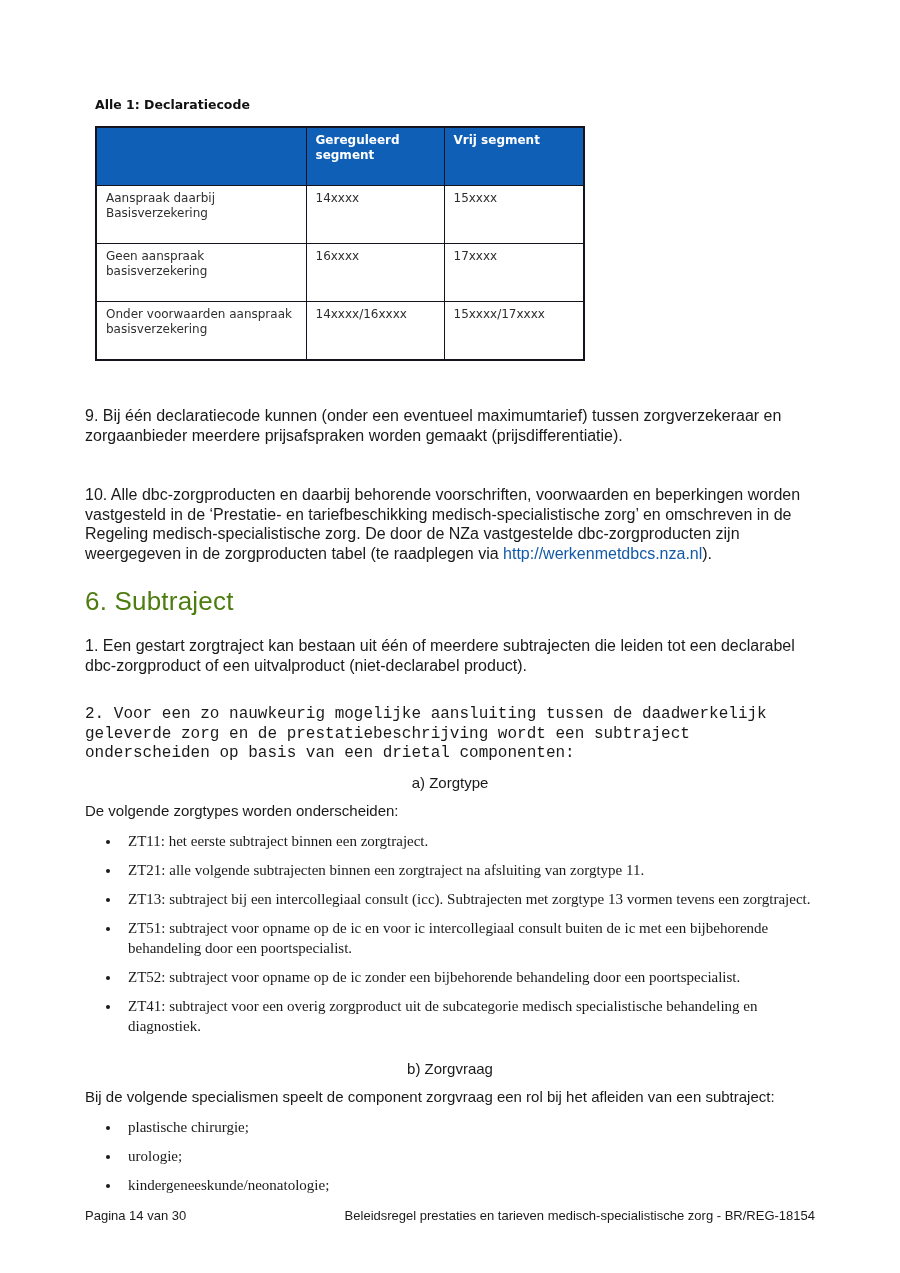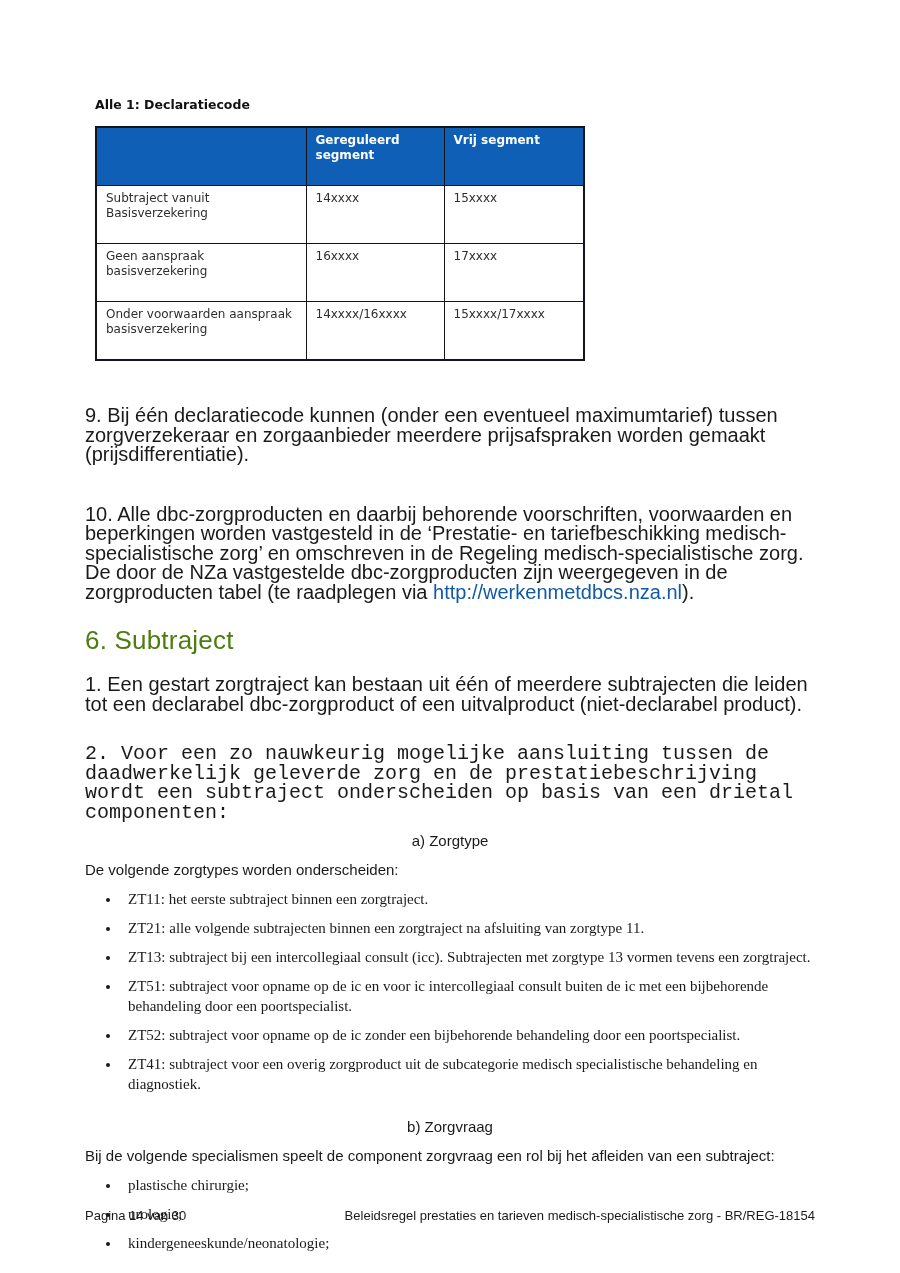--- a/index.html
+++ b/index.html
@@ -40,21 +40,21 @@
   }
   table.decl thead th {
     background: #0e5fb5;
     color: #ffffff;
     font-weight: bold;
     height: 37px;
   }
   table.decl td { color: #2e2e2e; height: 36px; }
 
   
-  .para { font-size: 20px; line-height: 19.5px; color: #1a1a1a; }
+  .para { font-size: 16px; line-height: 19.5px; color: #1a1a1a; }
   .para-9  { margin-top: 45px; }
   .para-10 { margin-top: 40px; }
   a.doc-link { color: #1259a8; text-decoration: none; cursor: pointer; }
 
   h1.section-heading {
     margin-top: 23px;
     font-size: 26px;
     font-weight: normal;
     color: #4d7c0f;
     letter-spacing: 0.2px;
@@ -108,21 +108,21 @@
     </colgroup>
     <thead>
       <tr>
         <th></th>
         <th>Gereguleerd segment</th>
         <th>Vrij segment</th>
       </tr>
     </thead>
     <tbody>
       <tr>
-        <td>Subtraject vanuit Basisverzekering</td>
+        <td>Aanspraak daarbij Basisverzekering</td>
         <td>14xxxx</td>
         <td>15xxxx</td>
       </tr>
       <tr>
         <td>Geen aanspraak basisverzekering</td>
         <td>16xxxx</td>
         <td>17xxxx</td>
       </tr>
       <tr>
         <td>Onder voorwaarden aanspraak basisverzekering</td>

